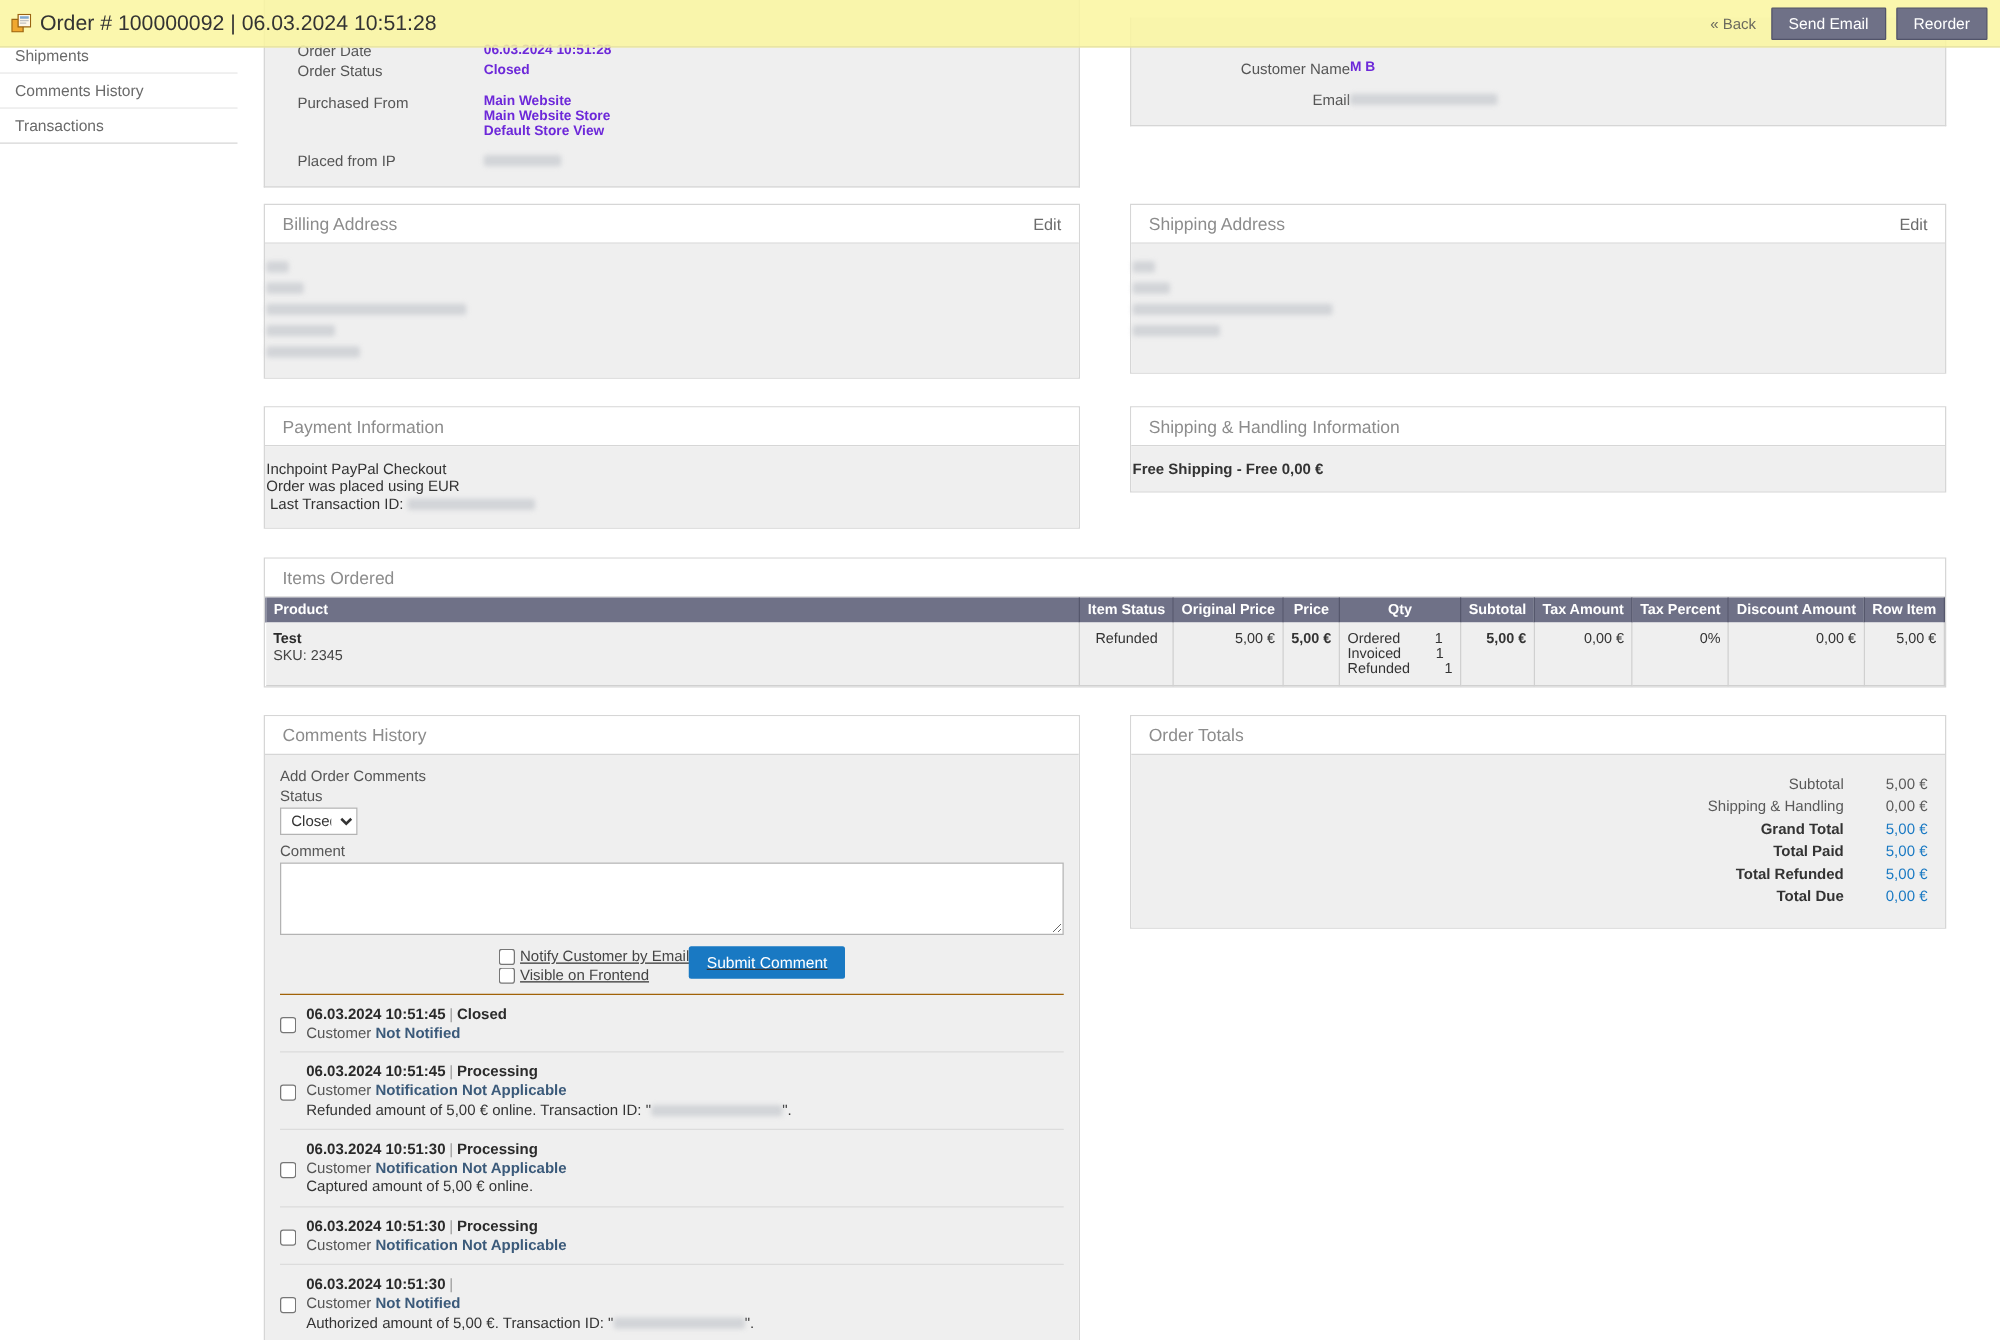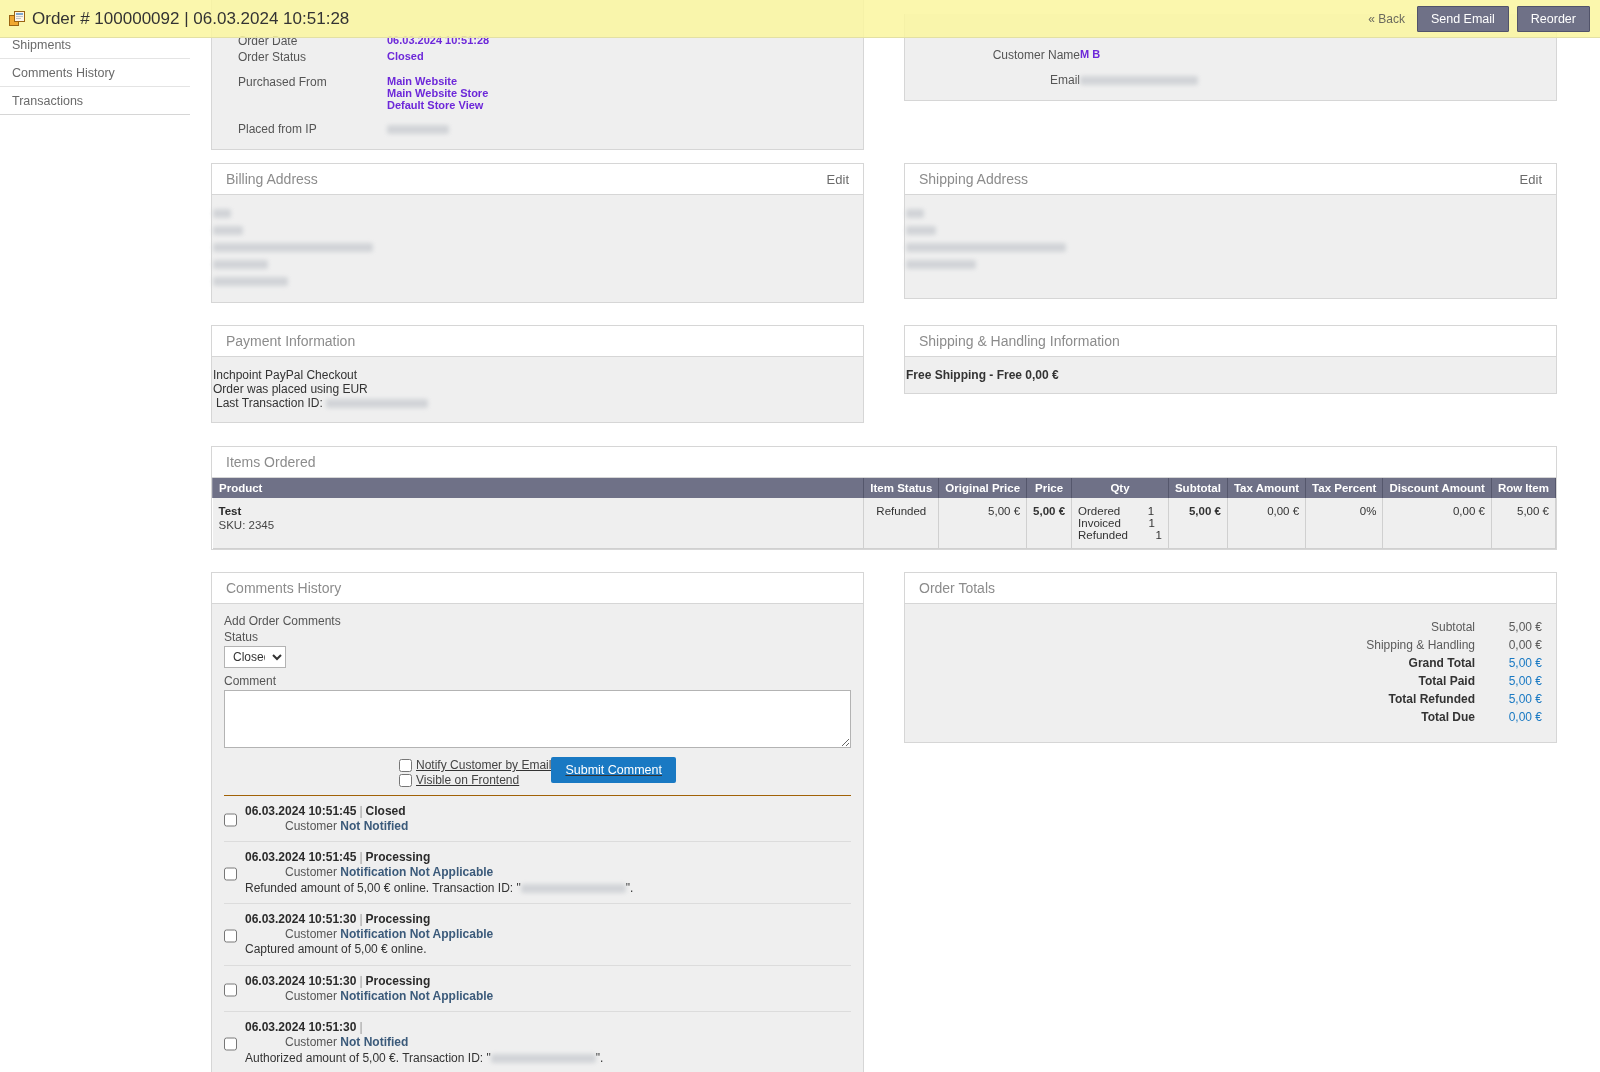--- a/index.html
+++ b/index.html
@@ -129,21 +129,21 @@
   }
   .form-foot { display: flex; align-items: flex-start; justify-content: center; margin-top: 6px; text-decoration: underline; }
 
   .note { border-top: 1px solid #dcdcdc; padding: 8px 0 8px 0; display: flex; gap: 8px; }
   .note:first-child { border-top: 1px solid #a16207; }
   .note input { margin: 3px 0 0 0; }
   .note-body { line-height: 1.22; }
   .note-date { font-weight: bold; color: #2b2b2b; }
   .note-sep { color: #9a9a9a; padding: 0 3px; }
   .note-status { font-weight: bold; color: #2b2b2b; }
-  .note-notify { color: #555; margin-left: 40px; }
+  .note-notify { color: #555; }
   .note-notify b { color: #3b5a7a; }
   .note-text { color: #333; margin-top: 1px; }
 
   
   .totals-body { background:#efefef; padding: 14px 14px 16px 14px; min-height: 118px; }
   .tot-row { display: flex; justify-content: flex-end; align-items: baseline; padding: 2px 0; }
   .tot-lbl { color: #5a5a5a; text-align: right; width: 330px; padding-right: 12px; font-size: 12px; }
   .tot-val { width: 55px; text-align: right; color: #5a5a5a; font-size: 12px; }
   .tot-row.strong .tot-lbl { font-weight: bold; color: #333; }
   .tot-row.strong .tot-val { font-weight: normal; color: #1979c3; }

